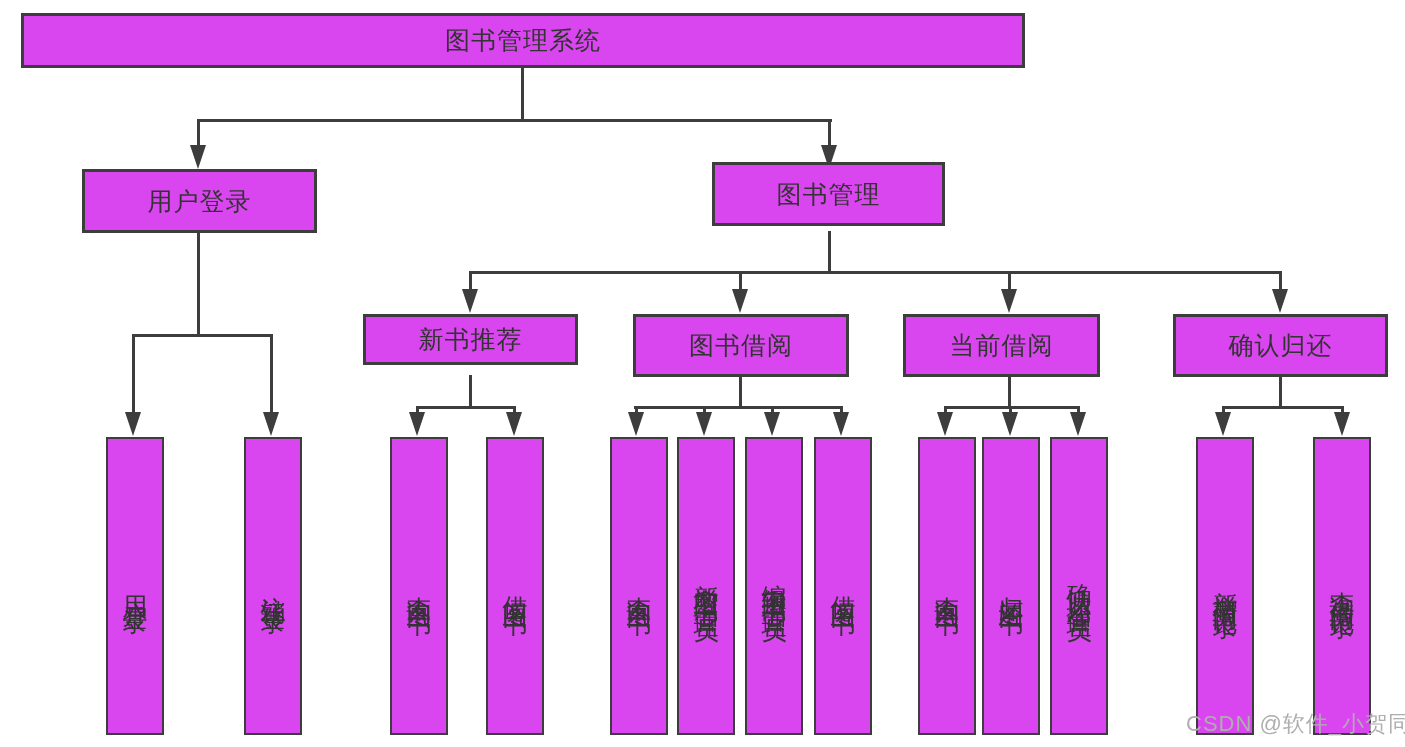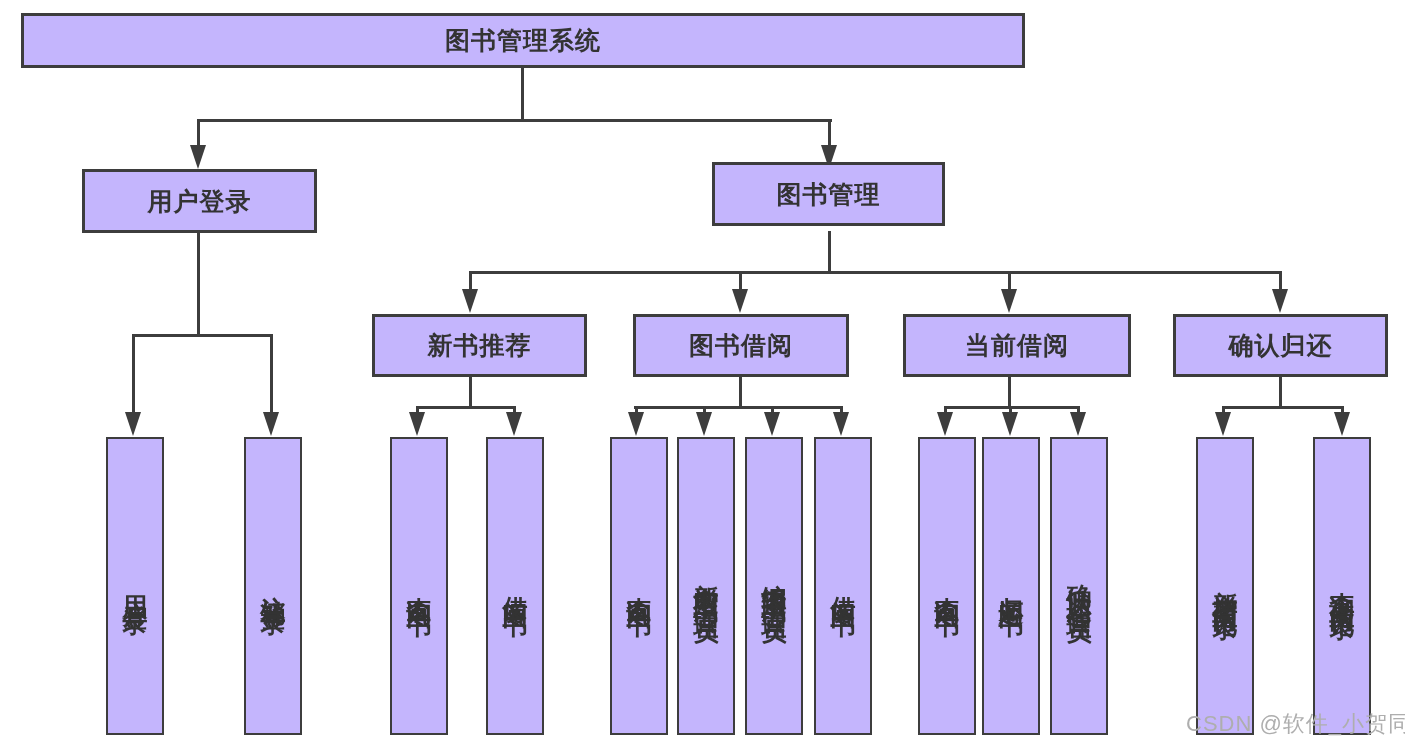--- a/index.html
+++ b/index.html
@@ -7,26 +7,25 @@
     position:relative;
     width:1405px;height:747px;
     background:#ffffff;
     font-family:"Liberation Sans","DejaVu Sans",sans-serif;
     overflow:hidden;
   }
   
   .box{
     position:absolute;
     box-sizing:border-box;
-    background:#c4b5fd;
+    background:#d946ef;
     border:3px solid #3d3d3d;
     display:flex;align-items:center;justify-content:center;
     color:#333333;
     z-index:2;
-    font-weight:bold;
   }
   .box.h span{
     font-size:25px;
     letter-spacing:1px;
     white-space:nowrap;
     color:#333333;
   }
   .box.v{border-width:2px;}
   .box.v span{
     writing-mode:vertical-rl;
@@ -92,27 +91,27 @@
   <div class="hline" style="left:469px;top:271px;width:813px"></div>
   <div class="vline" style="left:469px;top:271px;height:22px"></div>
   <div class="arrowhead" style="left:462px;top:289px"></div>
   <div class="vline" style="left:739px;top:271px;height:22px"></div>
   <div class="arrowhead" style="left:732px;top:289px"></div>
   <div class="vline" style="left:1008px;top:271px;height:22px"></div>
   <div class="arrowhead" style="left:1001px;top:289px"></div>
   <div class="vline" style="left:1279px;top:271px;height:22px"></div>
   <div class="arrowhead" style="left:1272px;top:289px"></div>
 
-  <div class="box h" style="left:372px;top:314px;width:215px;height:63px">
+  <div class="box h" style="left:363px;top:314px;width:215px;height:51px">
     <span>新书推荐</span>
   </div>
   <div class="box h" style="left:633px;top:314px;width:216px;height:63px">
     <span>图书借阅</span>
   </div>
-  <div class="box h" style="left:903px;top:314px;width:228px;height:63px">
+  <div class="box h" style="left:903px;top:314px;width:197px;height:63px">
     <span>当前借阅</span>
   </div>
   <div class="box h" style="left:1173px;top:314px;width:215px;height:63px">
     <span>确认归还</span>
   </div>
 
   <div class="vline" style="left:469px;top:375px;height:34px"></div>
   <div class="hline" style="left:416px;top:406px;width:100px"></div>
   <div class="vline" style="left:416px;top:406px;height:12px"></div>
   <div class="arrowhead" style="left:409px;top:412px"></div>

